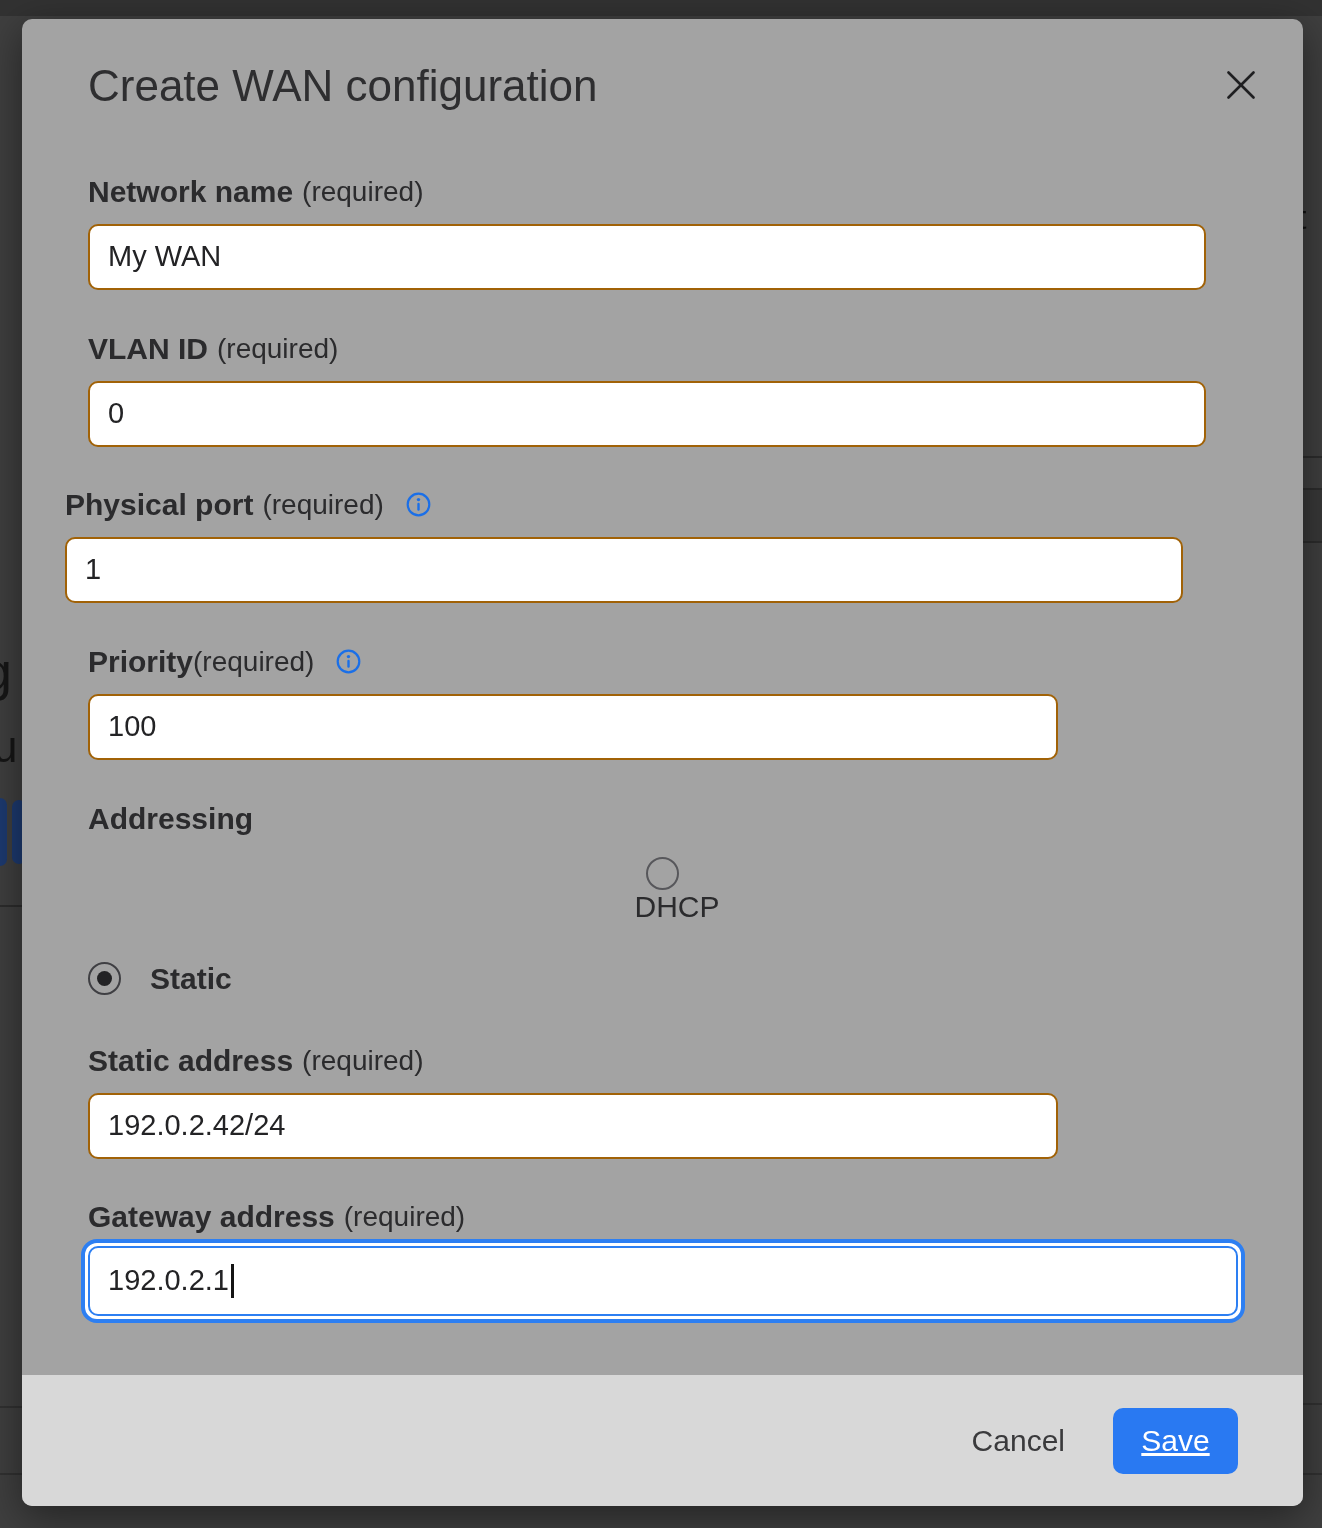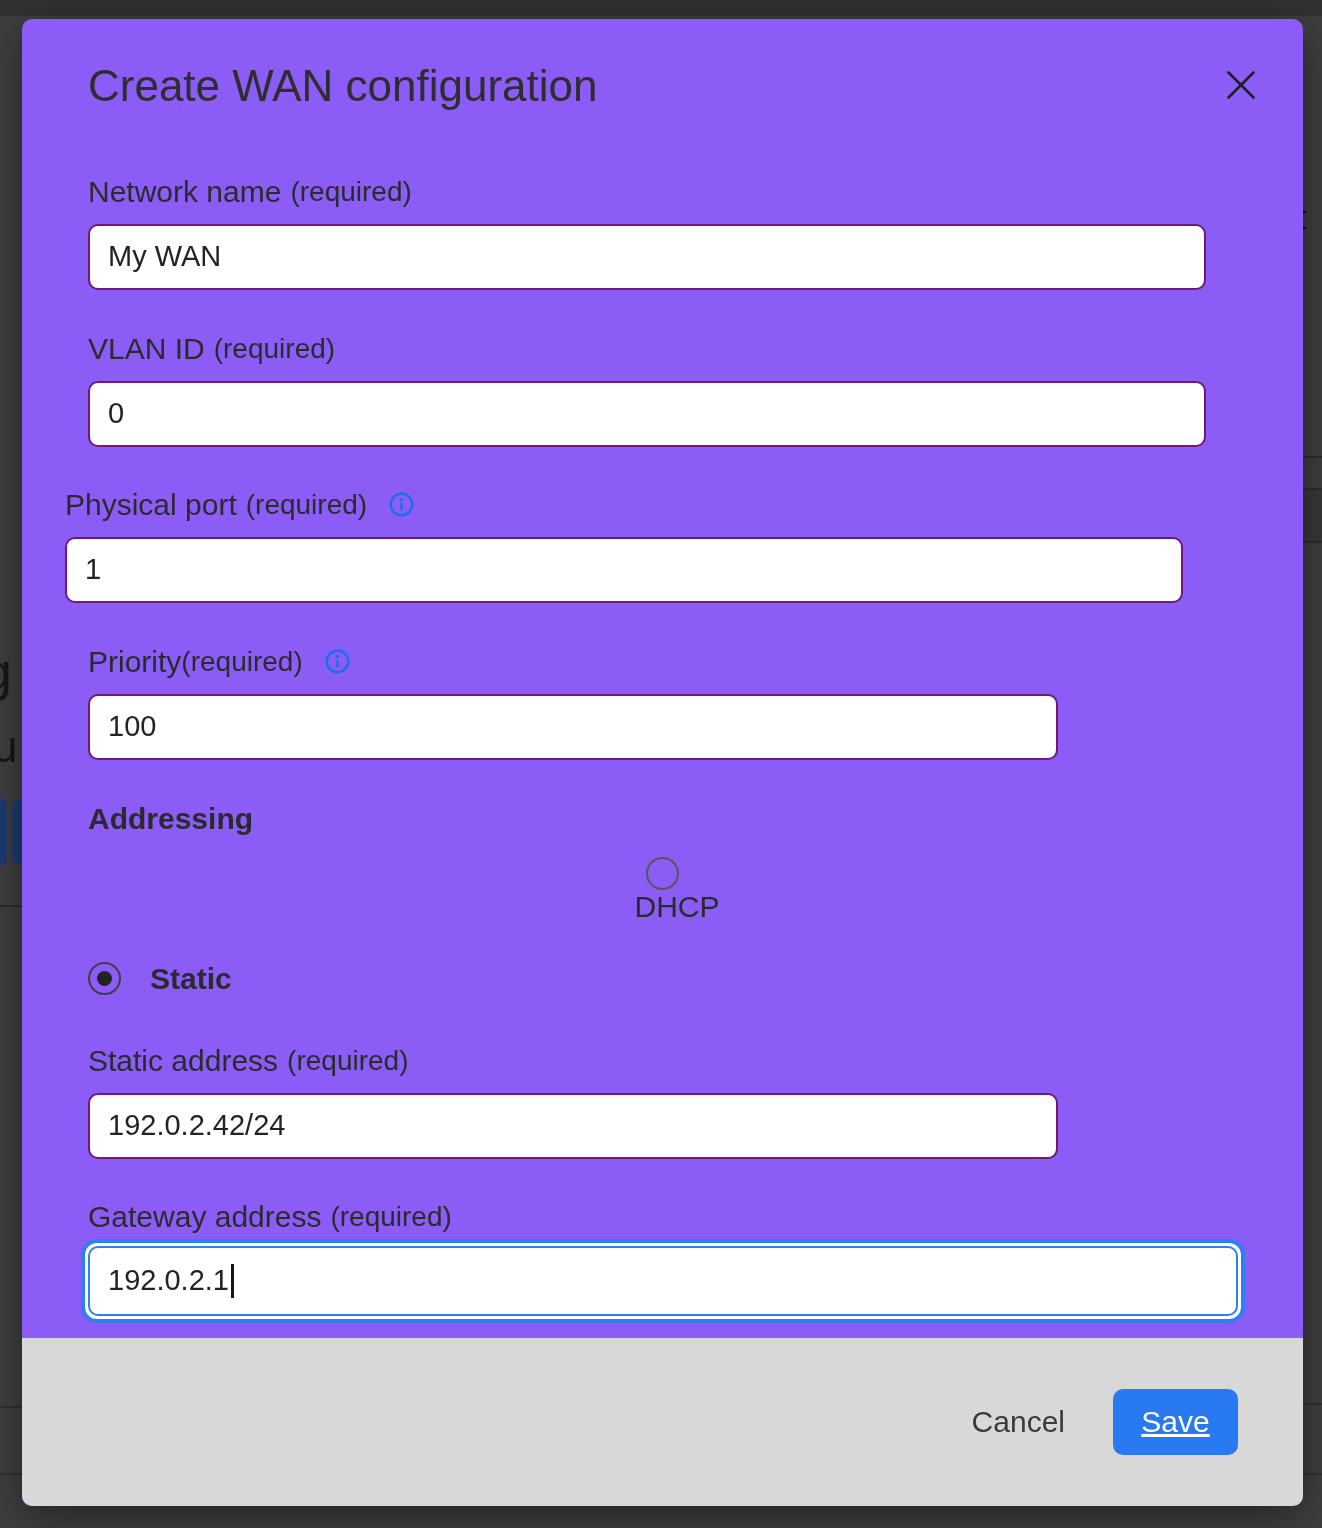--- a/index.html
+++ b/index.html
@@ -14,44 +14,44 @@
   .bg-strip.left{left:0;width:22px;}
   .bg-strip.right{left:1303px;width:19px;}
   .bg-glyph{position:absolute;color:#161616;font-weight:400;}
   .bg-line{position:absolute;background:#2c2c2c;height:2px;width:100%;}
   .bg-band{position:absolute;background:#383838;width:100%;}
   .bg-bluebtn{position:absolute;background:#1d3a70;border-radius:7px;}
 
   
   .modal{
     position:absolute;left:22px;top:19px;width:1281px;height:1487px;
-    background:#8b5cf6;border-radius:10px;box-shadow:0 10px 40px rgba(0,0,0,.45);
+    background:#a3a3a3;border-radius:10px;box-shadow:0 10px 40px rgba(0,0,0,.45);
   }
   .modal-title{
     margin:41px 66px 0;font-size:44px;font-weight:400;color:#2e2e30;line-height:1.18;
   }
   .close-btn{
     position:absolute;top:48px;right:44px;width:36px;height:36px;
     background:none;border:none;padding:0;cursor:pointer;display:flex;align-items:center;justify-content:center;
   }
   .field{margin:0 66px;}
   .f1{margin-top:62px;}
   .f2{margin-top:41px;}
   .f3{margin-top:40px;margin-left:43px;}
   .f4{margin-top:41px;}
   .f5{margin-top:47px;}
   .f6{margin-top:40px;}
   .label-row{display:flex;align-items:center;line-height:36px;}
-  .lbl{font-size:30px;font-weight:400;color:#2b2b2d;}
+  .lbl{font-size:30px;font-weight:700;color:#2b2b2d;}
   .req{font-size:28px;font-weight:400;color:#2b2b2d;margin-left:9px;}
   .req.nospace{margin-left:0;}
   .info-btn{background:none;border:none;padding:0;margin-left:22px;cursor:pointer;display:flex;align-items:center;}
   .txt-input{
     display:block;margin-top:14px;width:1118px;height:66px;box-sizing:border-box;
-    border:2px solid #701a75;border-radius:10px;background:#fff;
+    border:2px solid #a16207;border-radius:10px;background:#fff;
     font-family:inherit;font-size:29px;color:#232325;padding:0 16px 0 18px;
   }
   .wide .txt-input{width:970px;}
   .section-heading{margin:41px 66px 0;font-size:30px;font-weight:700;color:#2b2b2d;line-height:36px;}
   .radio-row{margin:0 66px;display:flex;align-items:center;cursor:pointer;}
   .radio-row.first{margin-top:20px;flex-direction:column;}
   .radio-row.second{margin-top:38px;}
   .radio{
     width:33px;height:33px;box-sizing:border-box;border:2.5px solid #57575b;border-radius:50%;
     display:flex;align-items:center;justify-content:center;flex:0 0 auto;
@@ -64,21 +64,21 @@
   .focus-wrap{
     display:inline-block;margin:4px 0 0 -7px;border:4px solid #2d7ff2;border-radius:16px;padding:3px;background:#fff;
   }
   .gateway-input{
     width:1150px;height:70px;box-sizing:border-box;border:2px solid #2d7ff2;border-radius:10px;
     display:flex;align-items:center;padding-left:18px;font-size:29px;color:#232325;background:#fff;cursor:text;
   }
   .caret{width:3px;height:34px;background:#141414;margin-left:2px;}
   
   .modal-footer{
-    position:absolute;left:0;right:0;bottom:0;height:168px;background:#d8d8d8;
+    position:absolute;left:0;right:0;bottom:0;height:131px;background:#d8d8d8;
     border-radius:0 0 10px 10px;display:flex;align-items:center;justify-content:flex-end;
     padding-right:65px;box-sizing:border-box;gap:48px;
   }
   .cancel-btn{background:none;border:none;font-family:inherit;font-size:30px;color:#3a3a3c;cursor:pointer;padding:0;}
   .save-btn{
     width:125px;height:66px;border:none;border-radius:10px;background:#2979f2;color:#ffffff;
     font-family:inherit;font-size:30px;cursor:pointer;text-decoration:underline;
   }
 </style>
 </head>

